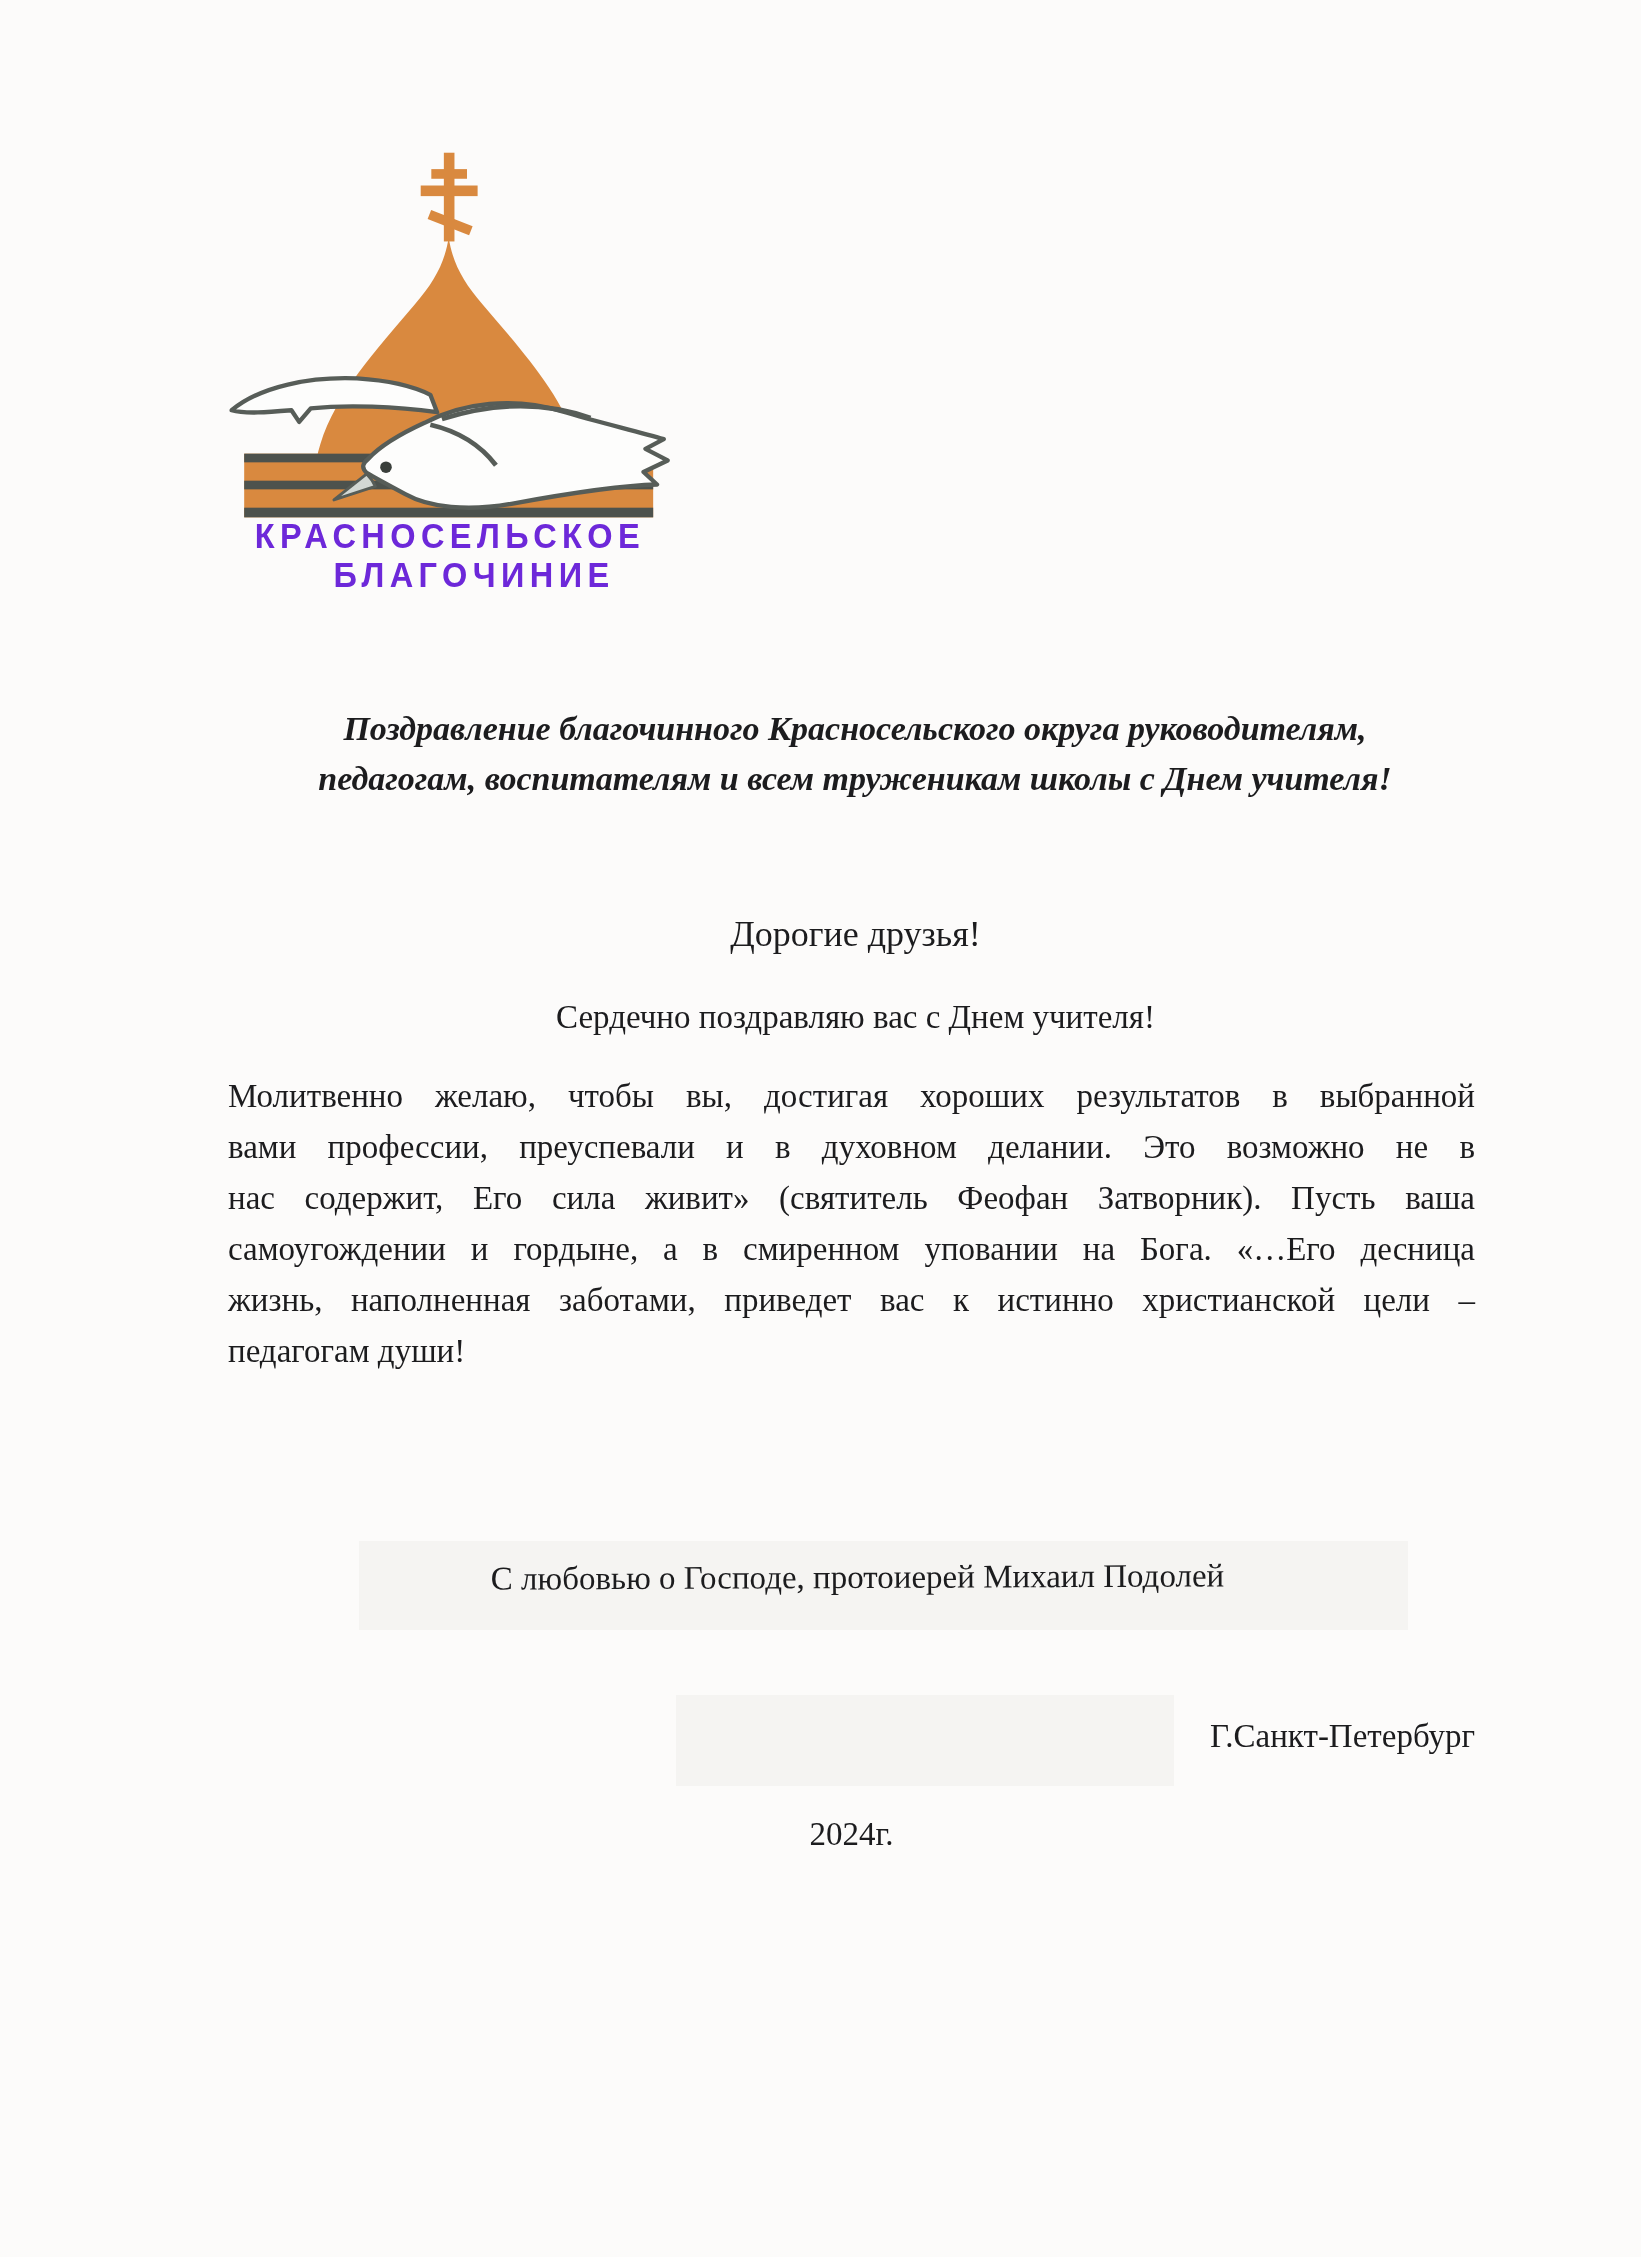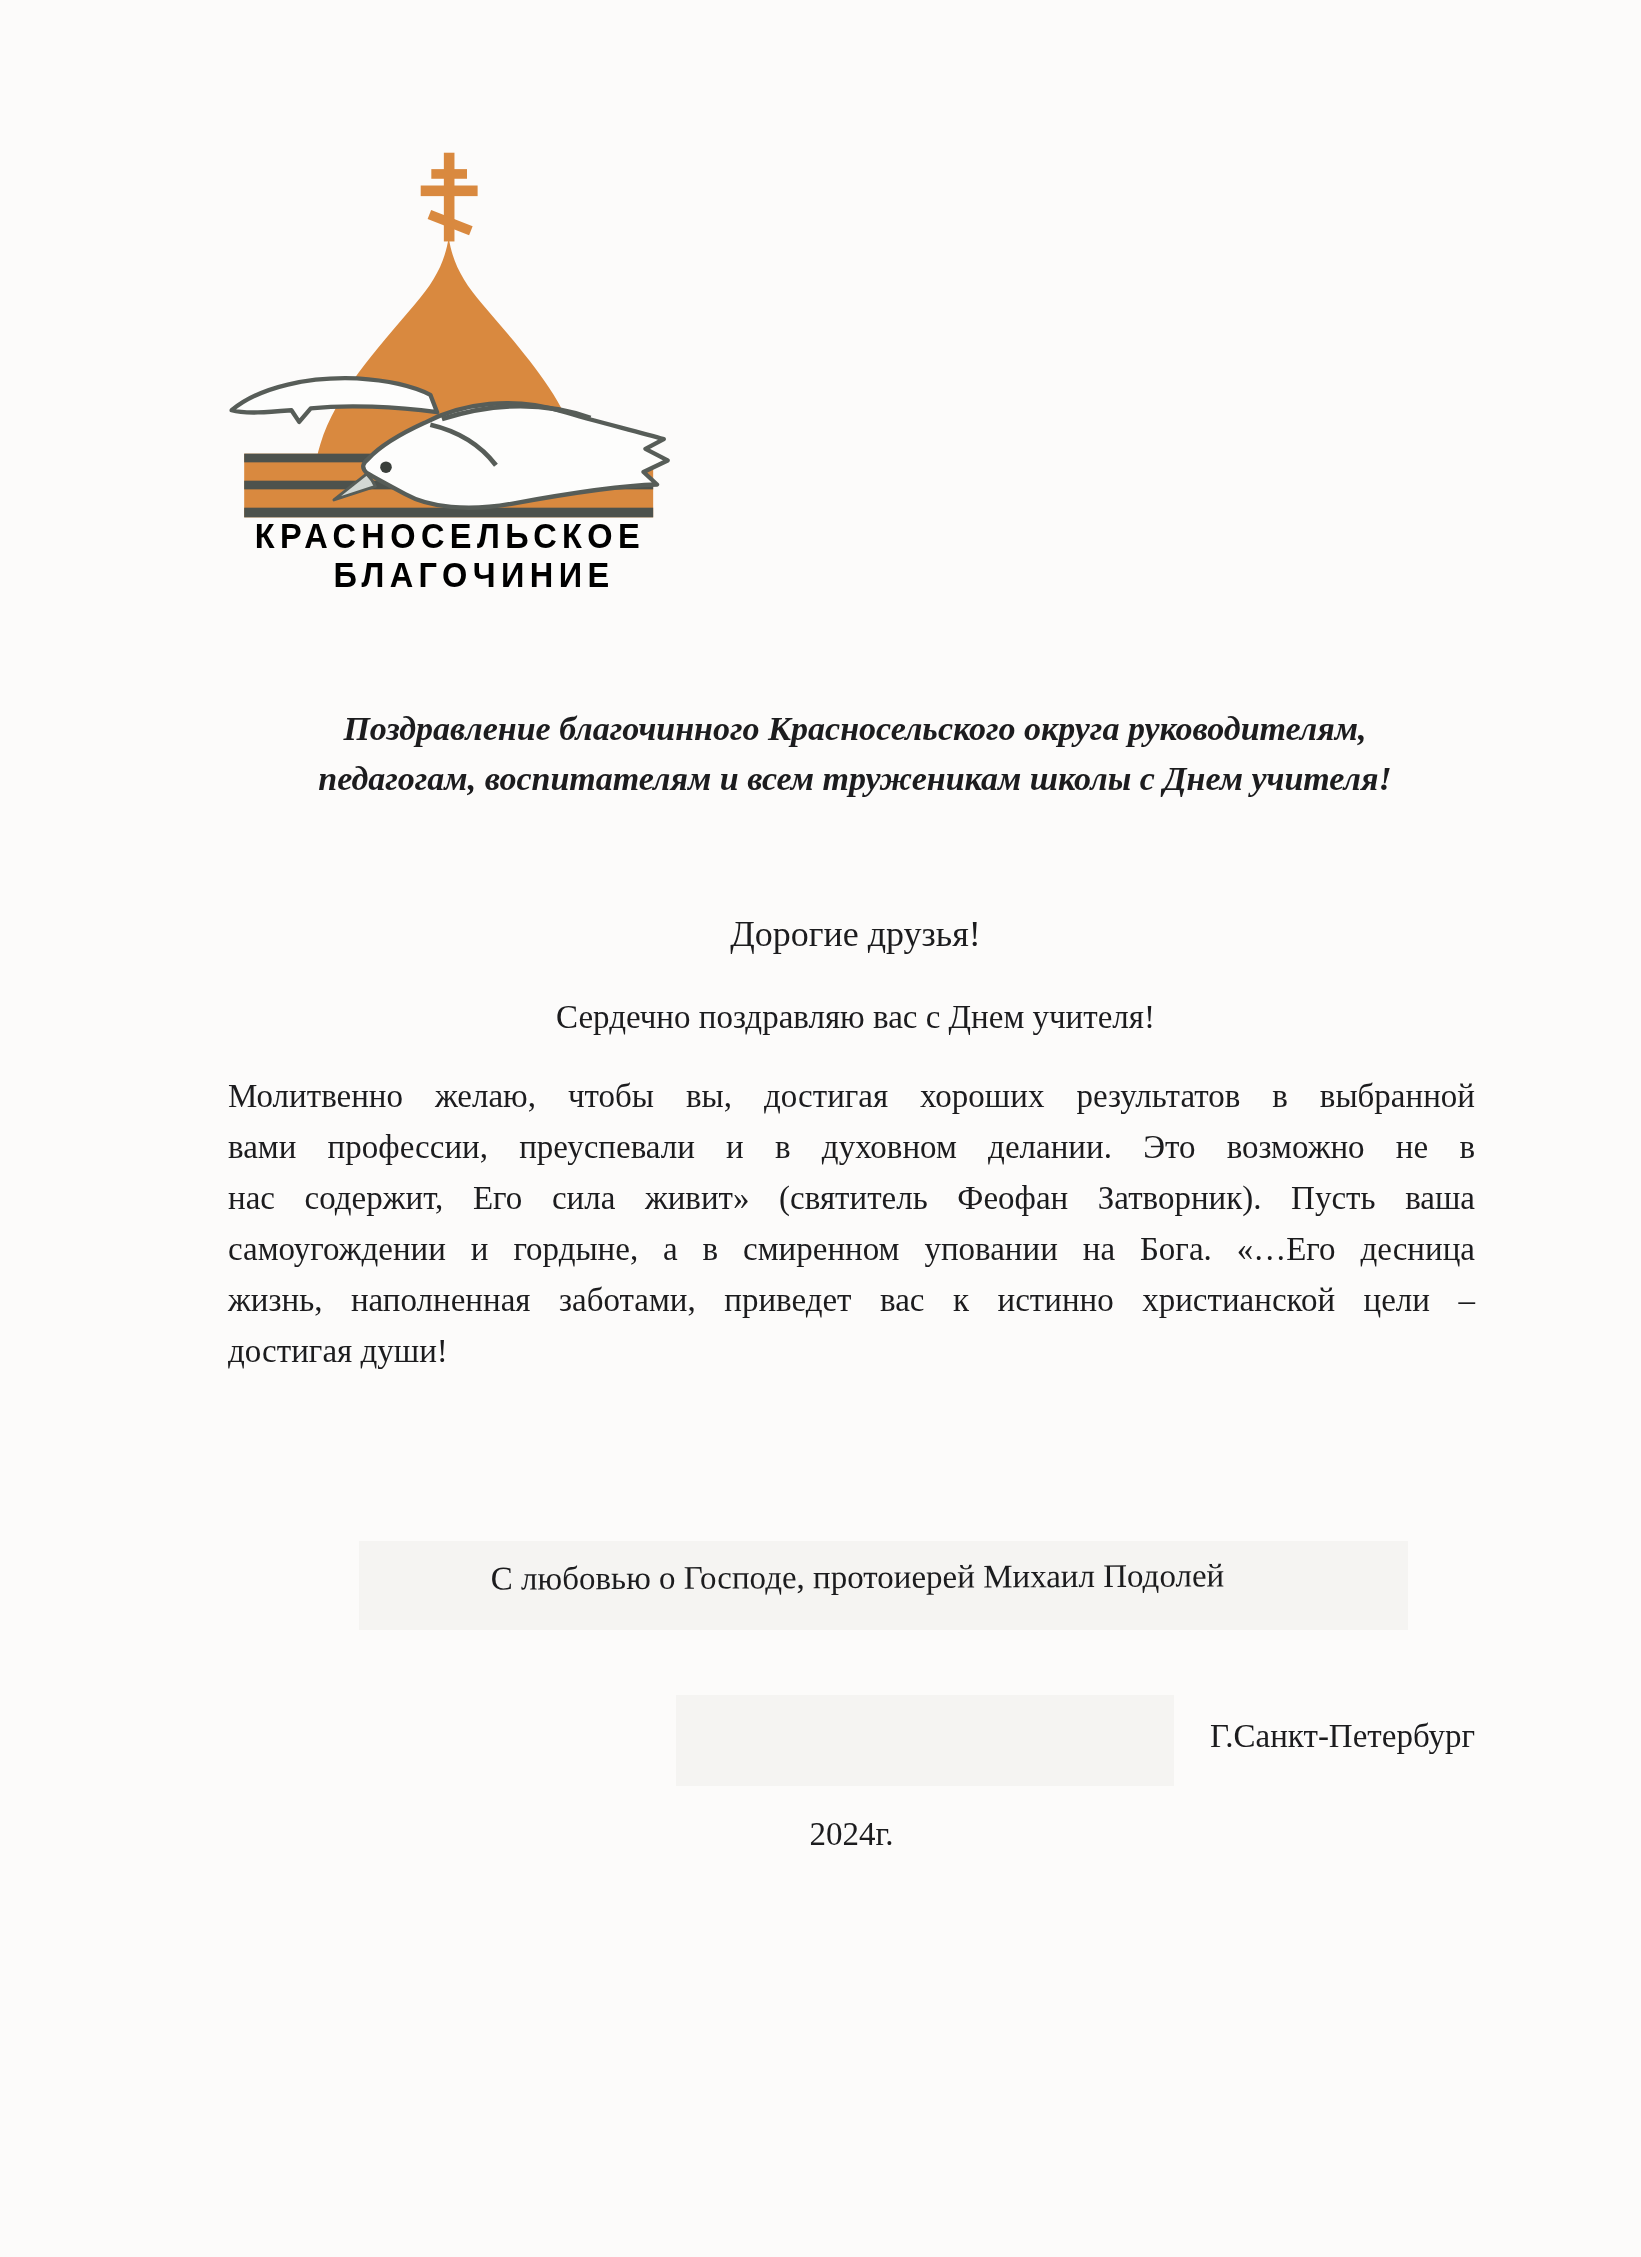--- a/index.html
+++ b/index.html
@@ -7,21 +7,21 @@
     position:relative;width:1641px;height:2257px;background:#fcfbfa;
     font-family:"Liberation Serif", serif;color:#1c1c1e;overflow:hidden;
   }
   
   .scanbox{position:absolute;background:#f5f4f2;}
   
   .logo-svg{position:absolute;left:222px;top:145px;width:463px;height:463px;}
   .logo-text{
     position:absolute;left:228px;top:516px;width:444px;
     font-family:"Liberation Sans", sans-serif;font-weight:bold;
-    font-size:35px;line-height:39px;color:#000000;letter-spacing:5.8px;
+    font-size:35px;line-height:39px;color:#6d28d9;letter-spacing:5.8px;
     text-align:center;white-space:nowrap;
   }
   .logo-text .l1{transform:scaleX(0.93);transform-origin:center;}
   .logo-text .l2{transform:translateX(24px) scaleX(0.93);transform-origin:center;}
   
   .title{
     position:absolute;left:160px;top:704px;width:1390px;
     font-size:34px;font-weight:bold;line-height:50px;text-align:center;font-style:italic;
   }
   .title div{white-space:nowrap;}
@@ -129,21 +129,21 @@
 
   <div class="greet-head">Дорогие друзья!</div>
   <div class="greet-sub">Сердечно поздравляю вас с Днем учителя!</div>
 
   <div class="bodytext">
     <div class="jline">Молитвенно желаю, чтобы вы, достигая хороших результатов в выбранной</div>
     <div class="jline">вами профессии, преуспевали и в духовном делании. Это возможно не в</div>
     <div class="jline">нас содержит, Его сила живит» (святитель Феофан Затворник). Пусть ваша</div>
     <div class="jline">самоугождении и гордыне, а в смиренном уповании на Бога. «…Его десница</div>
     <div class="jline">жизнь, наполненная заботами, приведет вас к истинно христианской цели –</div>
-    <div class="lastline">достигая души!</div>
+    <div class="lastline">педагогам души!</div>
   </div>
 
   <div class="signature">С любовью о Господе, протоиерей Михаил Подолей</div>
 
   <div class="city">Г.Санкт-Петербург</div>
   <div class="year">2024г.</div>
 
 </div>
 
 

